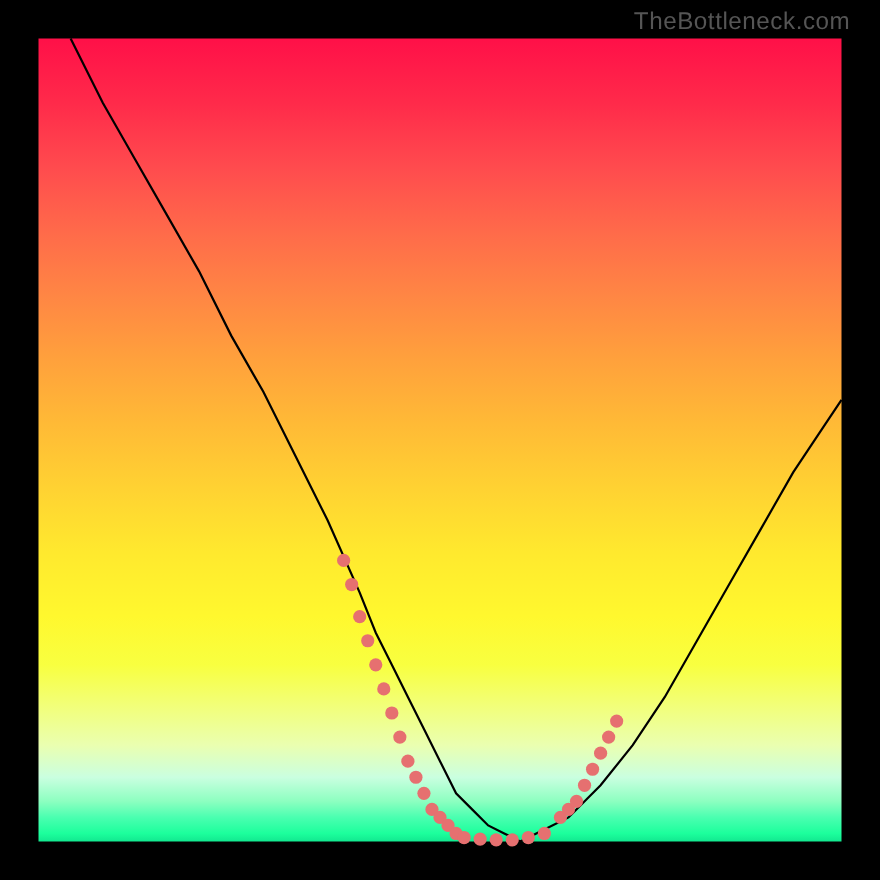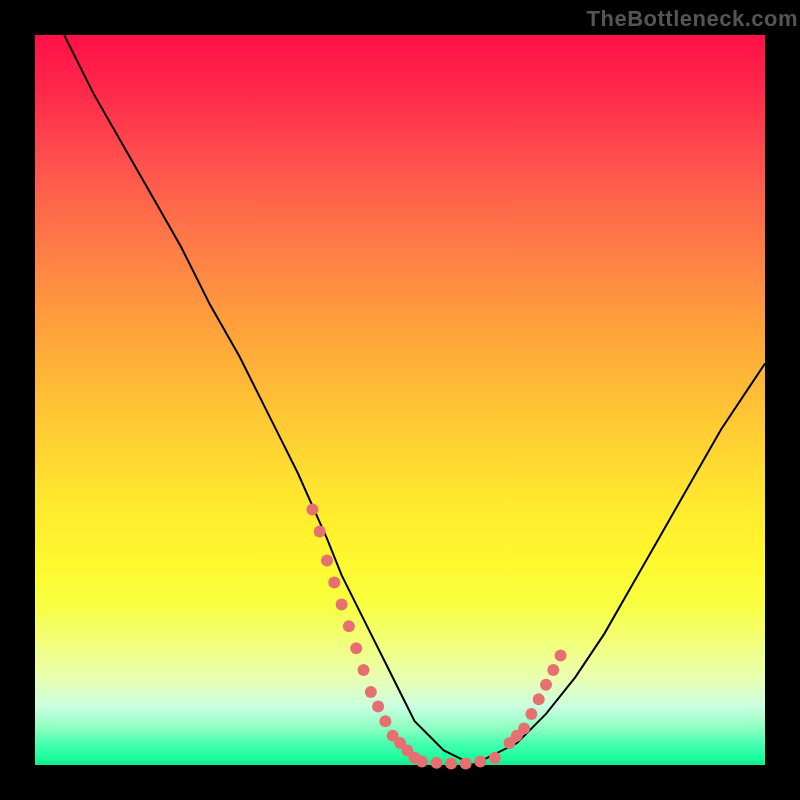--- a/index.html
+++ b/index.html
@@ -6,26 +6,25 @@
   body {
     width: 800px;
     height: 800px;
     background: #000;
     position: relative;
     font-family: Arial, sans-serif;
   }
   .watermark {
     position: absolute;
     top: 6px;
-    right: 2px;
+    right: 27px;
     color: #555;
     font-size: 22px;
     letter-spacing: 0.5px;
     z-index: 10;
-    font-weight: bold;
   }
   .plot-area {
     position: absolute;
     left: 35px;
     top: 35px;
     width: 730px;
     height: 730px;
     background: linear-gradient(to bottom,
       #ff1048 0%,
       #ff2a4a 8%,

